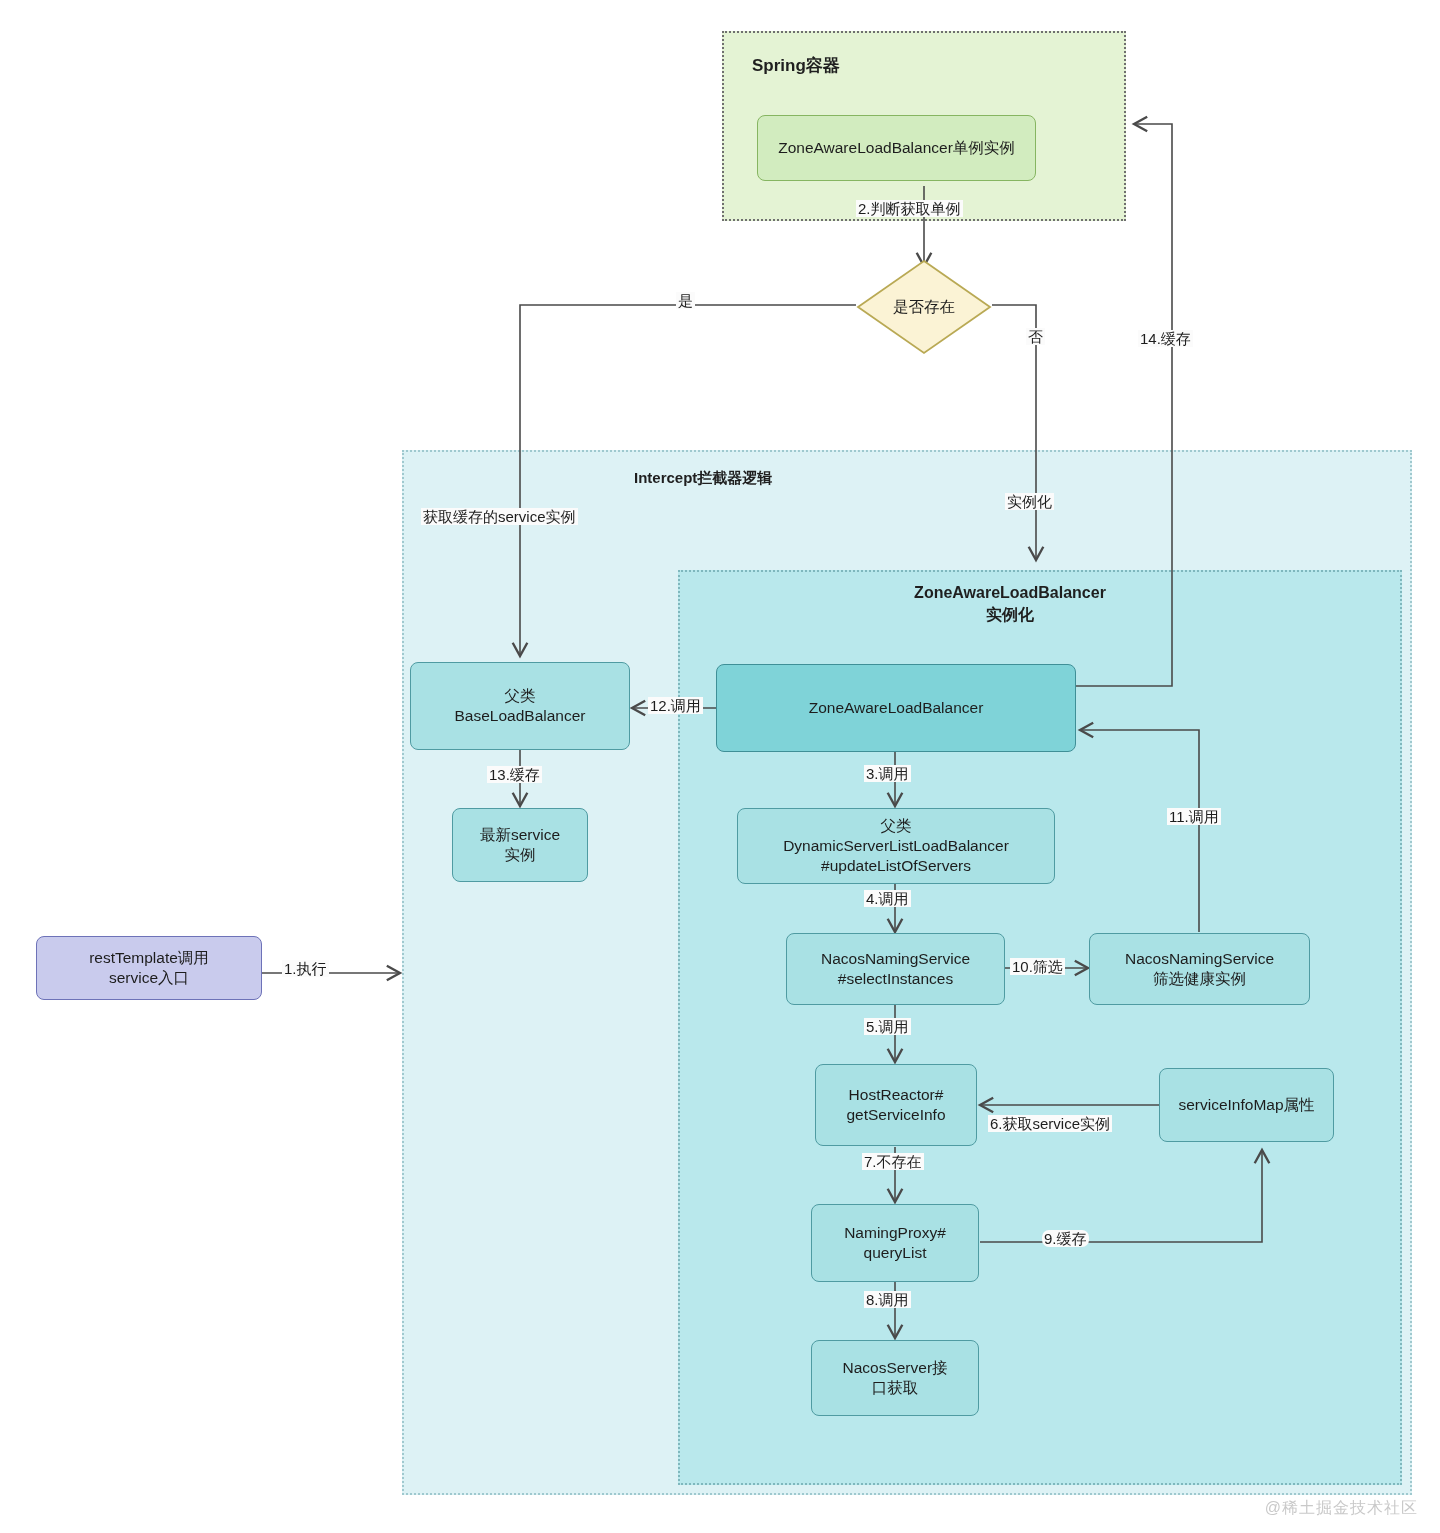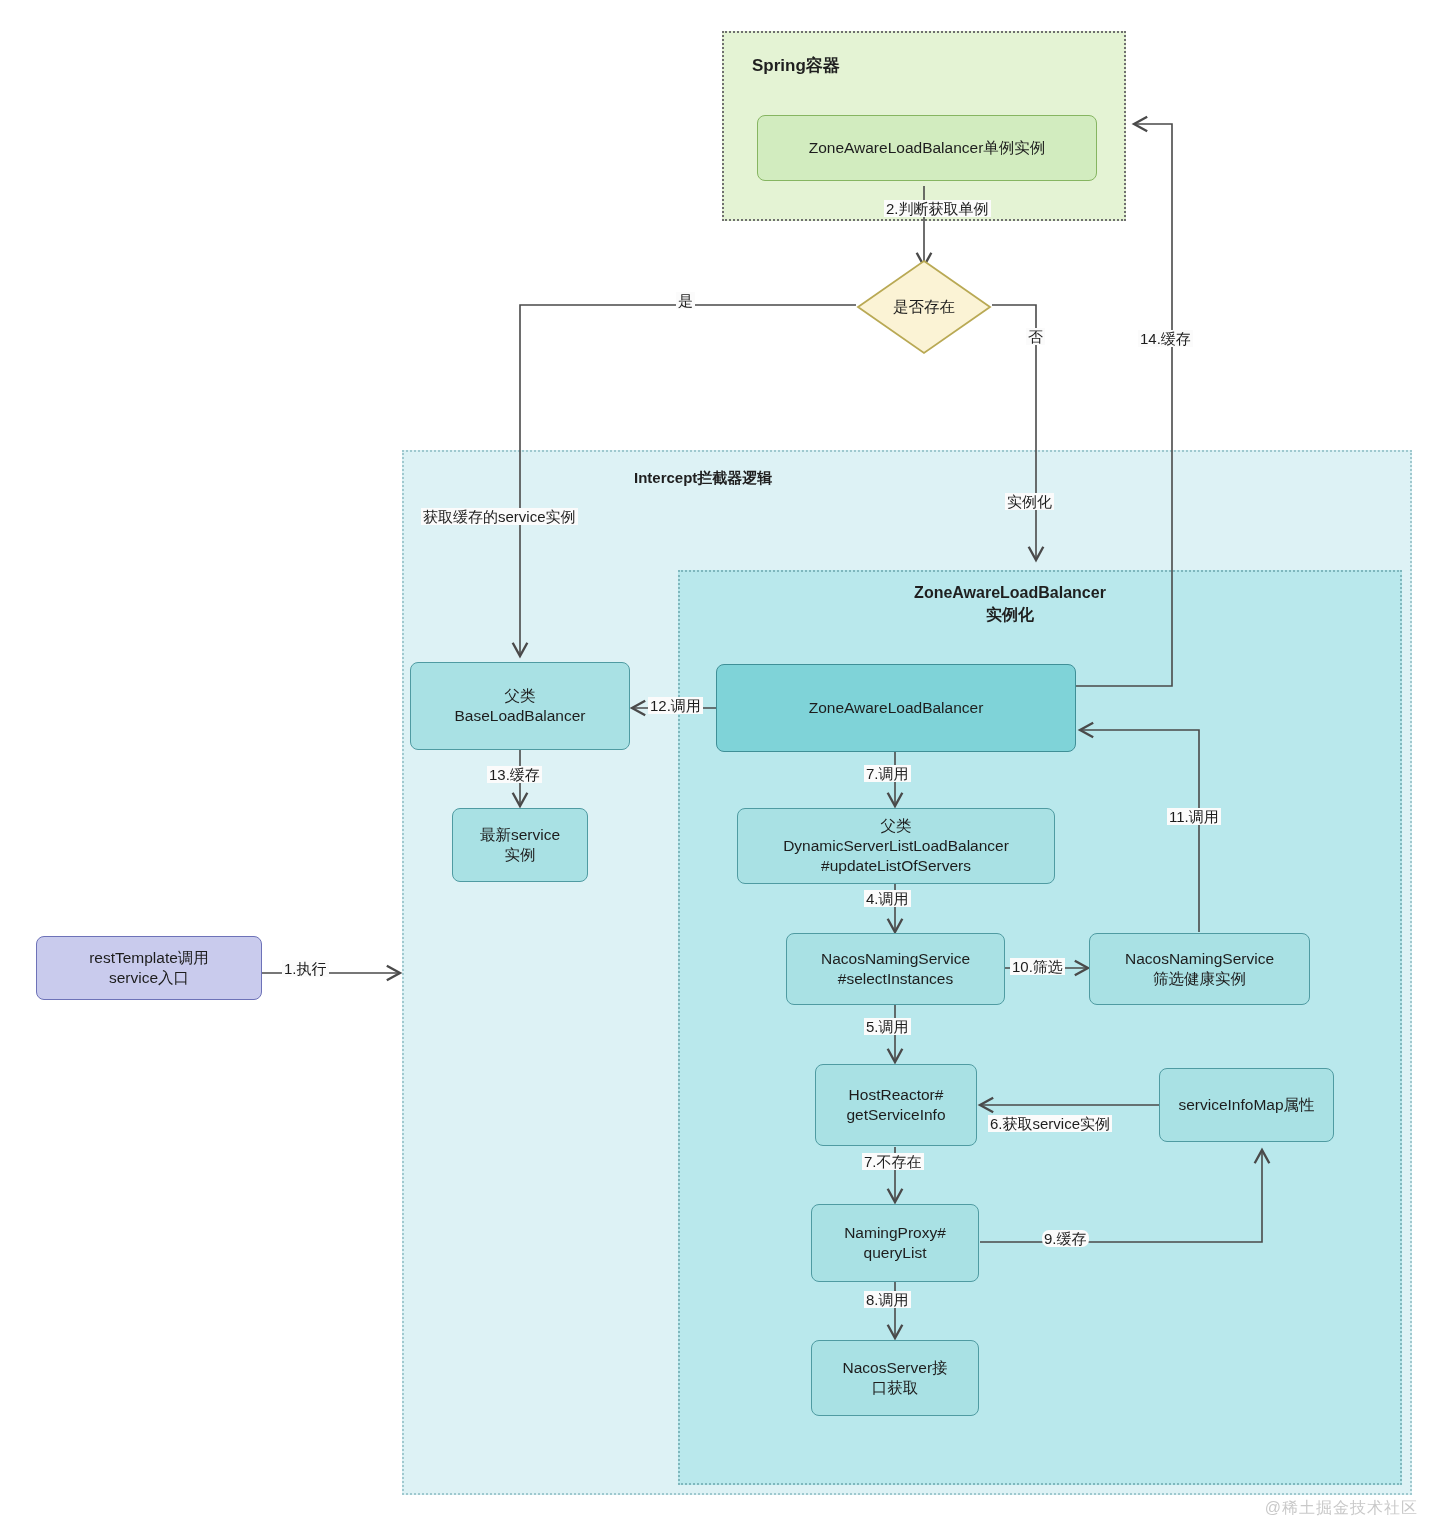--- a/index.html
+++ b/index.html
@@ -162,21 +162,21 @@
       <path d="M980,1242 L1262,1242 L1262,1150" marker-end="url(#ar)"></path>
 
       <path d="M1005,968 L1088,968" marker-end="url(#ar)"></path>
 
       <path d="M1199,932 L1199,730 L1080,730" marker-end="url(#ar)"></path>
 
       <path d="M1076,686 L1172,686 L1172,124 L1134,124" marker-end="url(#ar)"></path>
     </g>
   </svg>
 
-  <div class="node n-green" style="left:757px;top:115px;width:340px;height:66px;">ZoneAwareLoadBalancer单例实例</div>
+  <div class="node n-green" style="left:757px;top:115px;width:279px;height:66px;">ZoneAwareLoadBalancer单例实例</div>
 
   <div class="diamond" style="left:856px;top:259px;">
     <svg class="shape" viewBox="0 0 136 96">
       <polygon points="68,2 134,48 68,94 2,48" fill="#fbf3d5" stroke="#b9a954" stroke-width="1.8"></polygon>
     </svg>
     <div class="dlabel">是否存在</div>
   </div>
 
   <div class="node n-purple" style="left:36px;top:936px;width:226px;height:64px;">restTemplate调用
 service入口</div>
@@ -203,31 +203,31 @@
 getServiceInfo</div>
 
   <div class="node n-teal" style="left:1159px;top:1068px;width:175px;height:74px;">serviceInfoMap属性</div>
 
   <div class="node n-teal" style="left:811px;top:1204px;width:168px;height:78px;">NamingProxy#
 queryList</div>
 
   <div class="node n-teal" style="left:811px;top:1340px;width:168px;height:76px;">NacosServer接
 口获取</div>
 
-  <div class="elabel" style="left:884px;top:200px;">2.判断获取单例</div>
+  <div class="elabel" style="left:856px;top:200px;">2.判断获取单例</div>
   <div class="elabel" style="left:676px;top:292px;">是</div>
   <div class="elabel" style="left:1026px;top:328px;">否</div>
   <div class="elabel" style="left:421px;top:508px;">获取缓存的service实例</div>
   <div class="elabel" style="left:1005px;top:493px;">实例化</div>
   <div class="elabel" style="left:1138px;top:330px;">14.缓存</div>
 
   <div class="elabel" style="left:282px;top:960px;">1.执行</div>
   <div class="elabel" style="left:648px;top:697px;">12.调用</div>
   <div class="elabel" style="left:487px;top:766px;">13.缓存</div>
-  <div class="elabel" style="left:864px;top:765px;">7.调用</div>
+  <div class="elabel" style="left:864px;top:765px;">3.调用</div>
   <div class="elabel" style="left:864px;top:890px;">4.调用</div>
   <div class="elabel" style="left:864px;top:1018px;">5.调用</div>
   <div class="elabel" style="left:988px;top:1093px;margin-top:22px;">6.获取service实例</div>
   <div class="elabel" style="left:862px;top:1153px;">7.不存在</div>
   <div class="elabel" style="left:864px;top:1291px;">8.调用</div>
   <div class="elabel" style="left:1042px;top:1230px;border-radius:7px;">9.缓存</div>
   <div class="elabel" style="left:1010px;top:958px;">10.筛选</div>
   <div class="elabel" style="left:1167px;top:808px;">11.调用</div>
 
   <div class="watermark">@稀土掘金技术社区</div>

